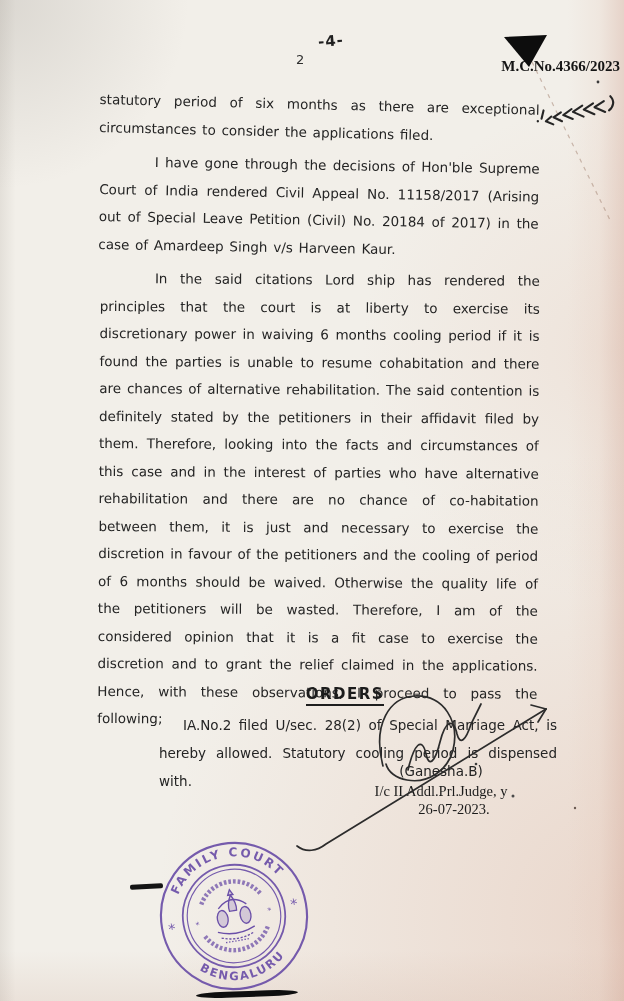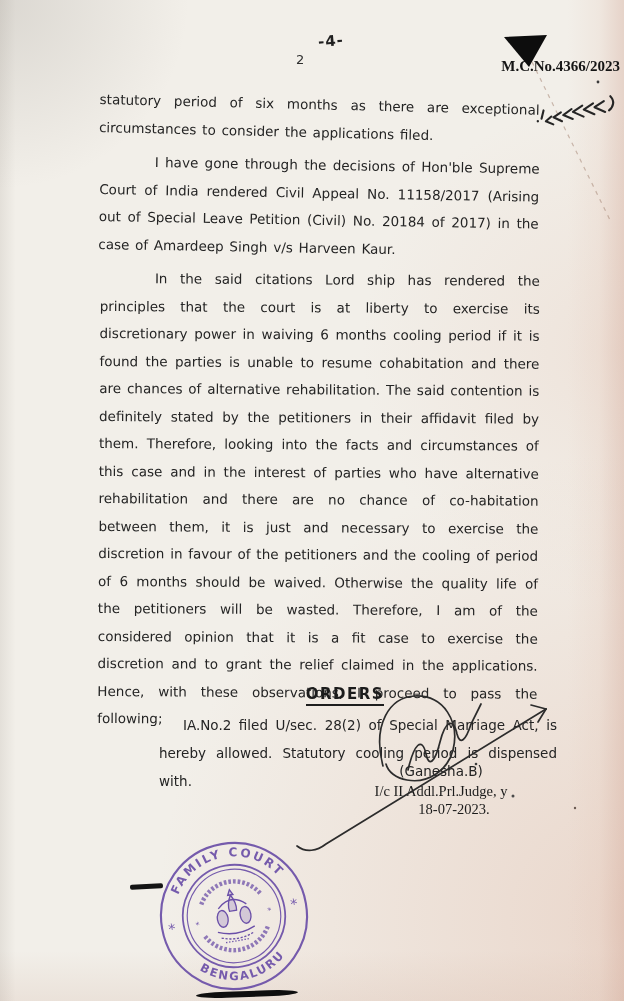--- a/index.html
+++ b/index.html
@@ -63,21 +63,21 @@
 
   <div class="orders-head">
     <span>ORDERS</span>
   </div>
 
   <div class="orders-para">IA.No.2 filed U/sec. 28(2) of Special Marriage Act, is hereby allowed. Statutory cooling period is dispensed with.</div>
 
   <div class="sigblock">
     <div class="sig-name">(Ganesha.B)</div>
     <div class="sig-desig">I/c II Addl.Prl.Judge, y</div>
-    <div class="sig-date">18-07-2023.</div>
+    <div class="sig-date">26-07-2023.</div>
   </div>
 
   <svg class="seal" viewBox="0 0 200 200">
     <g transform="rotate(-10 100 100)" stroke="#6b4fa8" fill="none">
       <circle cx="100" cy="100" r="82" stroke-width="2.4"></circle>
       <circle cx="100" cy="100" r="57.5" stroke-width="2"></circle>
       <circle cx="100" cy="100" r="52.5" stroke-width="1.3"></circle>
       <defs>
         <path id="arcTop" d="M 33 100 A 67 67 0 0 1 167 100"></path>
         <path id="arcBottom" d="M 28 100 A 72 72 0 0 0 172 100"></path>

